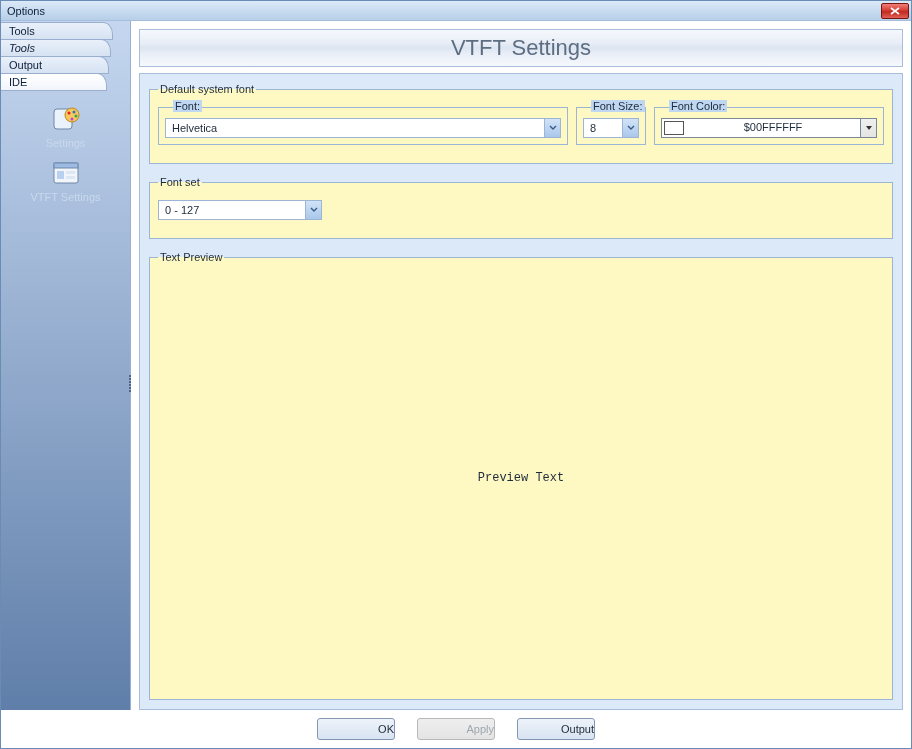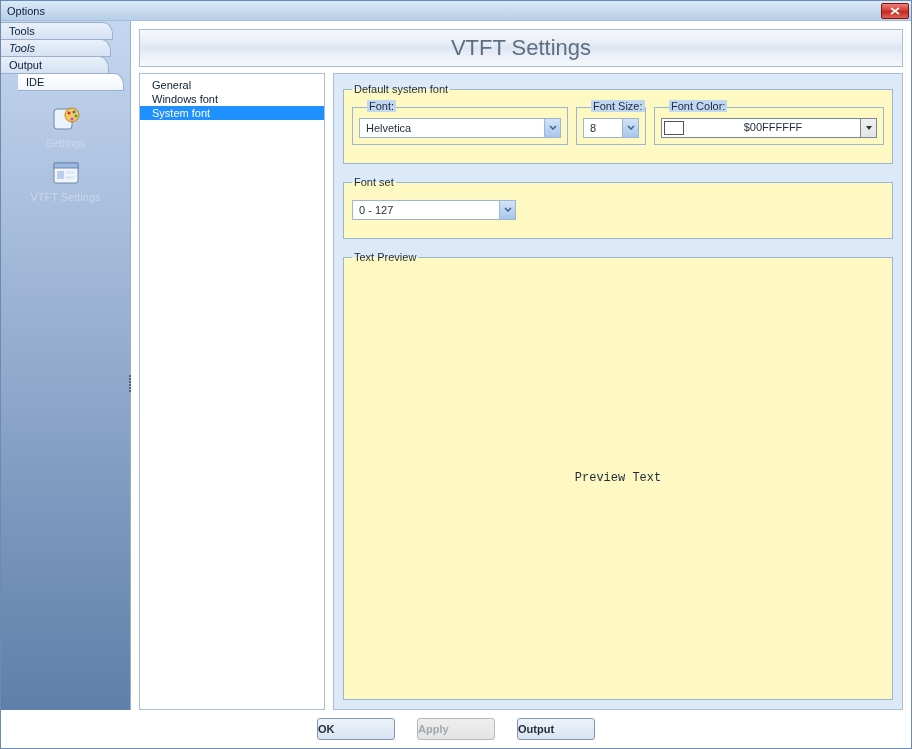--- a/index.html
+++ b/index.html
@@ -66,21 +66,21 @@
   }
   .side-tab + .side-tab { margin-top:-1px; }
   .side-tab.active {
     background:linear-gradient(to bottom, #ffffff 0%, #f1f5fb 100%);
     z-index:2;
     font-weight:normal;
   }
   .side-tab:nth-child(1){ width:112px; }
   .side-tab:nth-child(2){ width:110px;font-style:italic; }
   .side-tab:nth-child(3){ width:108px; }
-  .side-tab:nth-child(4){ width:106px;margin-left:17px; }
+  .side-tab:nth-child(4){ width:106px; }
 
   .side-items {
     margin-top:10px;
     display:flex; flex-direction:column; align-items:center;
     gap:2px;
   }
   .side-item {
     width:100%;
     display:flex; flex-direction:column; align-items:center;
     padding:2px 0 4px 0;
@@ -229,24 +229,23 @@
   .footer {
     height:38px;
     display:flex; align-items:center; justify-content:center;
     gap:22px;
   }
   .btn {
     width:78px; height:22px;
     border:1px solid #8197b2;
     background:linear-gradient(to bottom,#eef3fa 0%, #d8e3f1 100%);
     border-radius:3px;
-    display:flex; align-items:center; justify-content:flex-start;
+    display:flex; align-items:center; justify-content:flex-end;
     color:#1e2b3a;
     cursor:default;
-    font-weight:bold;
   }
   .btn.disabled {
     color:#9ea6af;
     background:linear-gradient(to bottom,#eeeeee,#e4e4e4);
     border-color:#b8b8b8;
   }
 </style>
 </head>
 <body>
 
@@ -319,25 +318,20 @@
       </div>
     </div>
 
     <div class="main">
       <div class="heading-bar">
         <span>VTFT Settings</span>
       </div>
 
       <div class="content-row">
 
-        <div class="tree">
-          <div class="tree-item"><span>General</span></div>
-          <div class="tree-item"><span>Windows font</span></div>
-          <div class="tree-item selected"><span>System font</span></div>
-        </div>
 
         <div class="settings-pane">
           <fieldset>
             <legend>Default system font</legend>
 
             <div class="font-row">
               <div class="sub-group font-name">
                 <span class="sub-legend">Font:</span>
                 <div class="combo">
                   <span class="combo-text">Helvetica</span>

